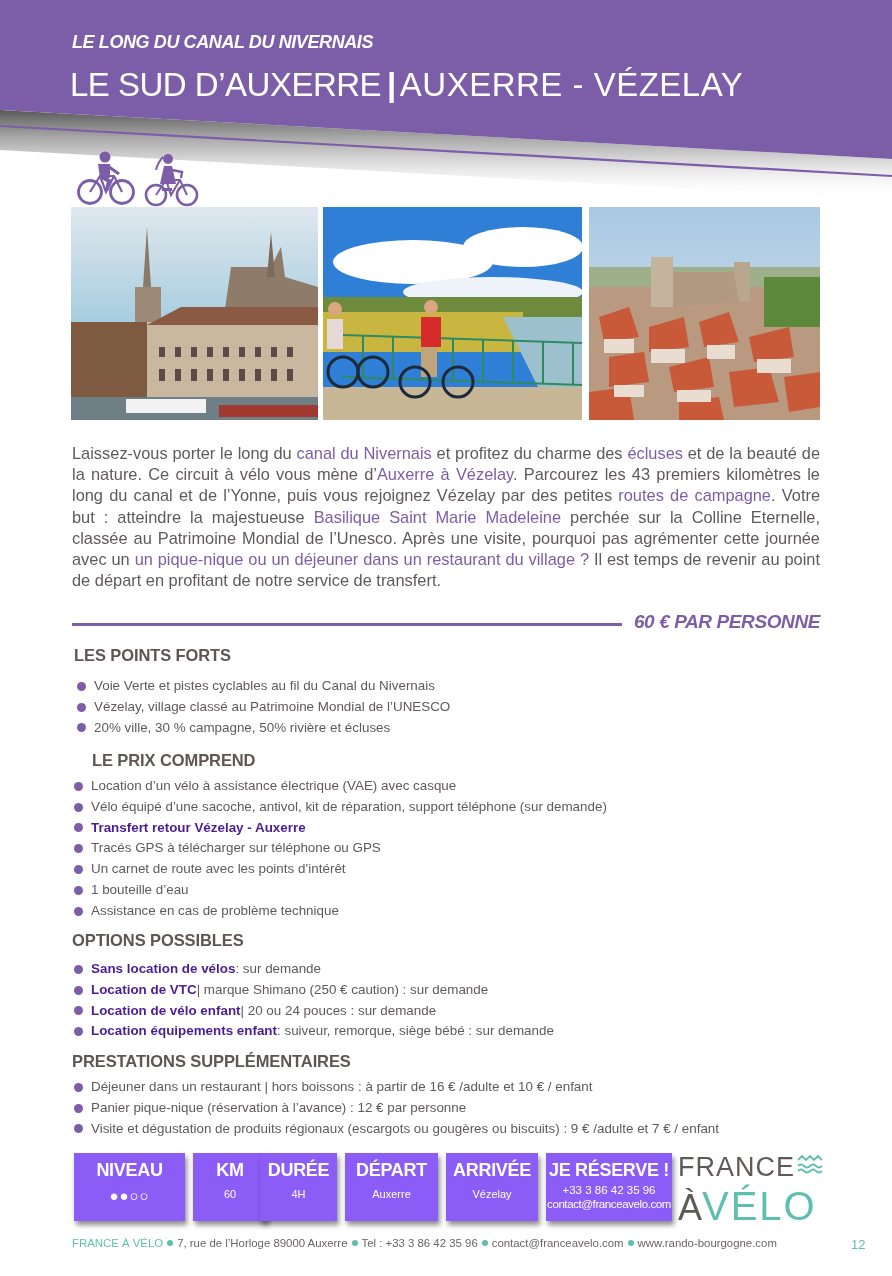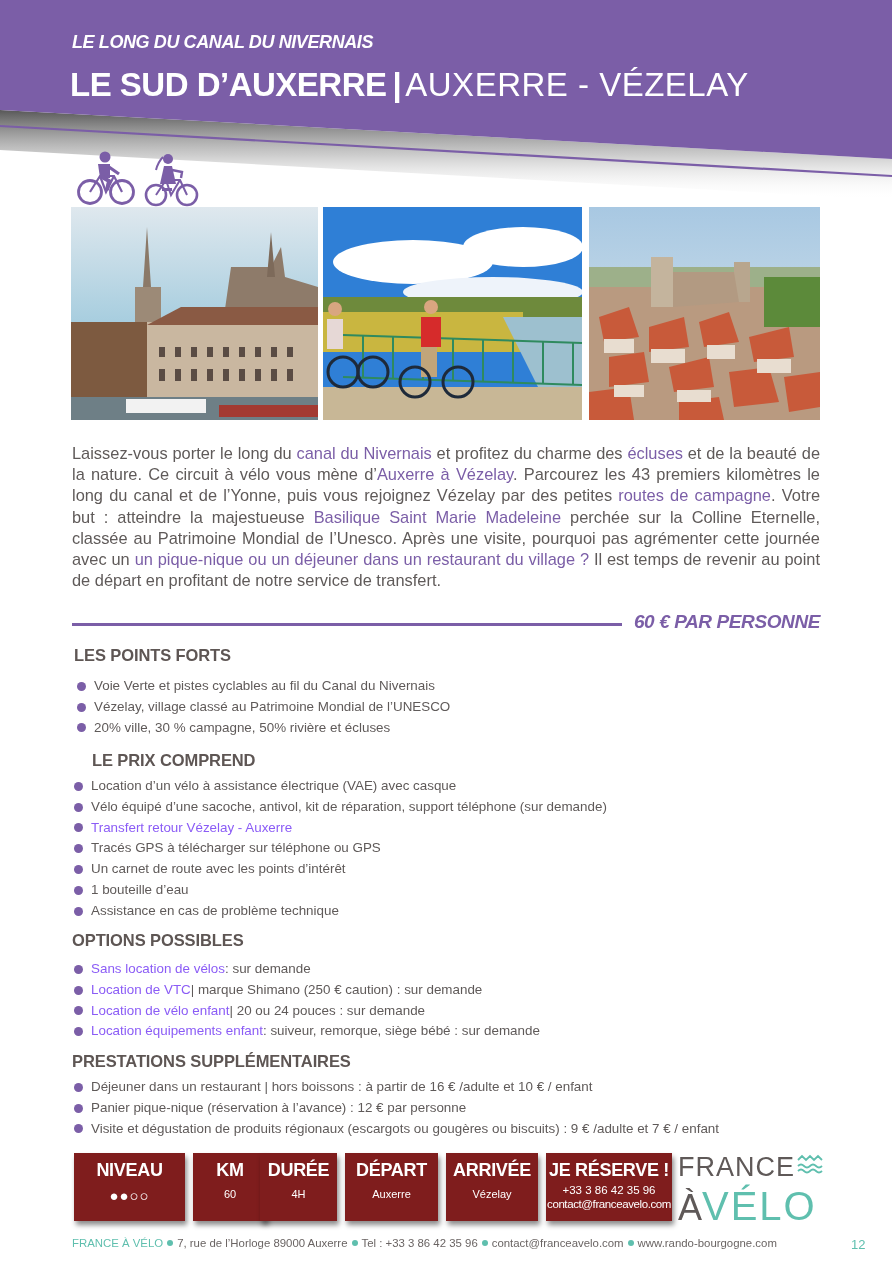--- a/index.html
+++ b/index.html
@@ -2,21 +2,21 @@
 <html><head>
 <meta charset="utf-8">
 <style>
   * { box-sizing: border-box; margin: 0; padding: 0; }
   html, body { width: 892px; height: 1276px; background: #ffffff; overflow: hidden; }
   body { position: relative; font-family: "Liberation Sans", sans-serif; color: #5a5352; }
 
   .header-svg { position: absolute; left: 0; top: 0; width: 892px; height: 200px; }
   .kicker { position: absolute; left: 72px; top: 32px; color: #fff; font-style: italic; font-weight: bold; font-size: 18px; letter-spacing: -0.4px; }
   .title { position: absolute; left: 70px; top: 66px; color: #fff; font-size: 33px; white-space: nowrap; letter-spacing: -0.5px; }
-  .title .bold { font-weight: bold; }
+  .title .bold { font-weight: normal; }
   .title .sep { font-weight: bold; margin: 0 4px 0 6px; }
   .title .light { font-weight: normal; letter-spacing: 0.5px; }
 
   .bikes { position: absolute; left: 76px; top: 150px; width: 126px; height: 58px; }
 
   .photo { position: absolute; top: 207px; height: 213px; overflow: hidden; }
   .photo svg { width: 100%; height: 100%; display: block; }
   .p1 { left: 71px; width: 247px; }
   .p2 { left: 323px; width: 259px; }
   .p3 { left: 589px; width: 231px; }
@@ -24,23 +24,23 @@
   .intro { position: absolute; left: 72px; top: 443px; width: 748px; font-size: 16.4px; line-height: 21.2px; text-align: justify; color: #5f5a59; }
   .intro .hl { color: #7b5ea7; }
 
   .price-rule { position: absolute; left: 72px; top: 623px; width: 550px; height: 3px; background: #7b5ea7; }
   .price { position: absolute; right: 72px; top: 611px; color: #7b5ea7; font-weight: bold; font-style: italic; font-size: 19px; letter-spacing: -0.4px; }
 
   .section-title { position: absolute; left: 72px; font-weight: bold; font-size: 16.5px; color: #5e5654; letter-spacing: -0.1px; }
   .list { position: absolute; left: 76px; list-style: none; font-size: 13.4px; color: #5f5a59; }
   .list li { height: 20.8px; line-height: 20.8px; white-space: nowrap; display: flex; align-items: center; }
   .dot { display: inline-block; width: 9px; height: 9px; border-radius: 50%; background: #7b5ea7; margin-right: 8px; flex: none; }
-  .list .strong { color: #8b5cf6; font-weight: normal; }
-
-  .tile { position: absolute; top: 1153px; height: 68px; background: #7f1d1d; color: #fff; text-align: center; box-shadow: 2px 4px 5px rgba(0,0,0,0.45); }
+  .list .strong { color: #4c1d95; font-weight: bold; }
+
+  .tile { position: absolute; top: 1153px; height: 68px; background: #8b5cf6; color: #fff; text-align: center; box-shadow: 2px 4px 5px rgba(0,0,0,0.45); }
   .tile .lbl { display: block; font-weight: bold; font-size: 18px; margin-top: 7px; letter-spacing: -0.3px; }
   .tile .val { display: block; font-size: 11px; margin-top: 7px; }
   .tile .small { display: block; font-size: 11.5px; line-height: 14px; }
   .tile .dots { display: block; margin-top: 6px; font-size: 15px; letter-spacing: 1px; }
 
   .logo { position: absolute; left: 676px; top: 1150px; width: 150px; height: 74px; }
 
   .footer { position: absolute; left: 72px; top: 1237px; font-size: 11.4px; color: #5fbfae; white-space: nowrap; }
   .footer .gray { color: #6a6463; }
   .footer .fdot { display: inline-block; width: 6px; height: 6px; border-radius: 50%; background: #5fbfae; margin: 0 4px 1px 4px; vertical-align: middle; }

